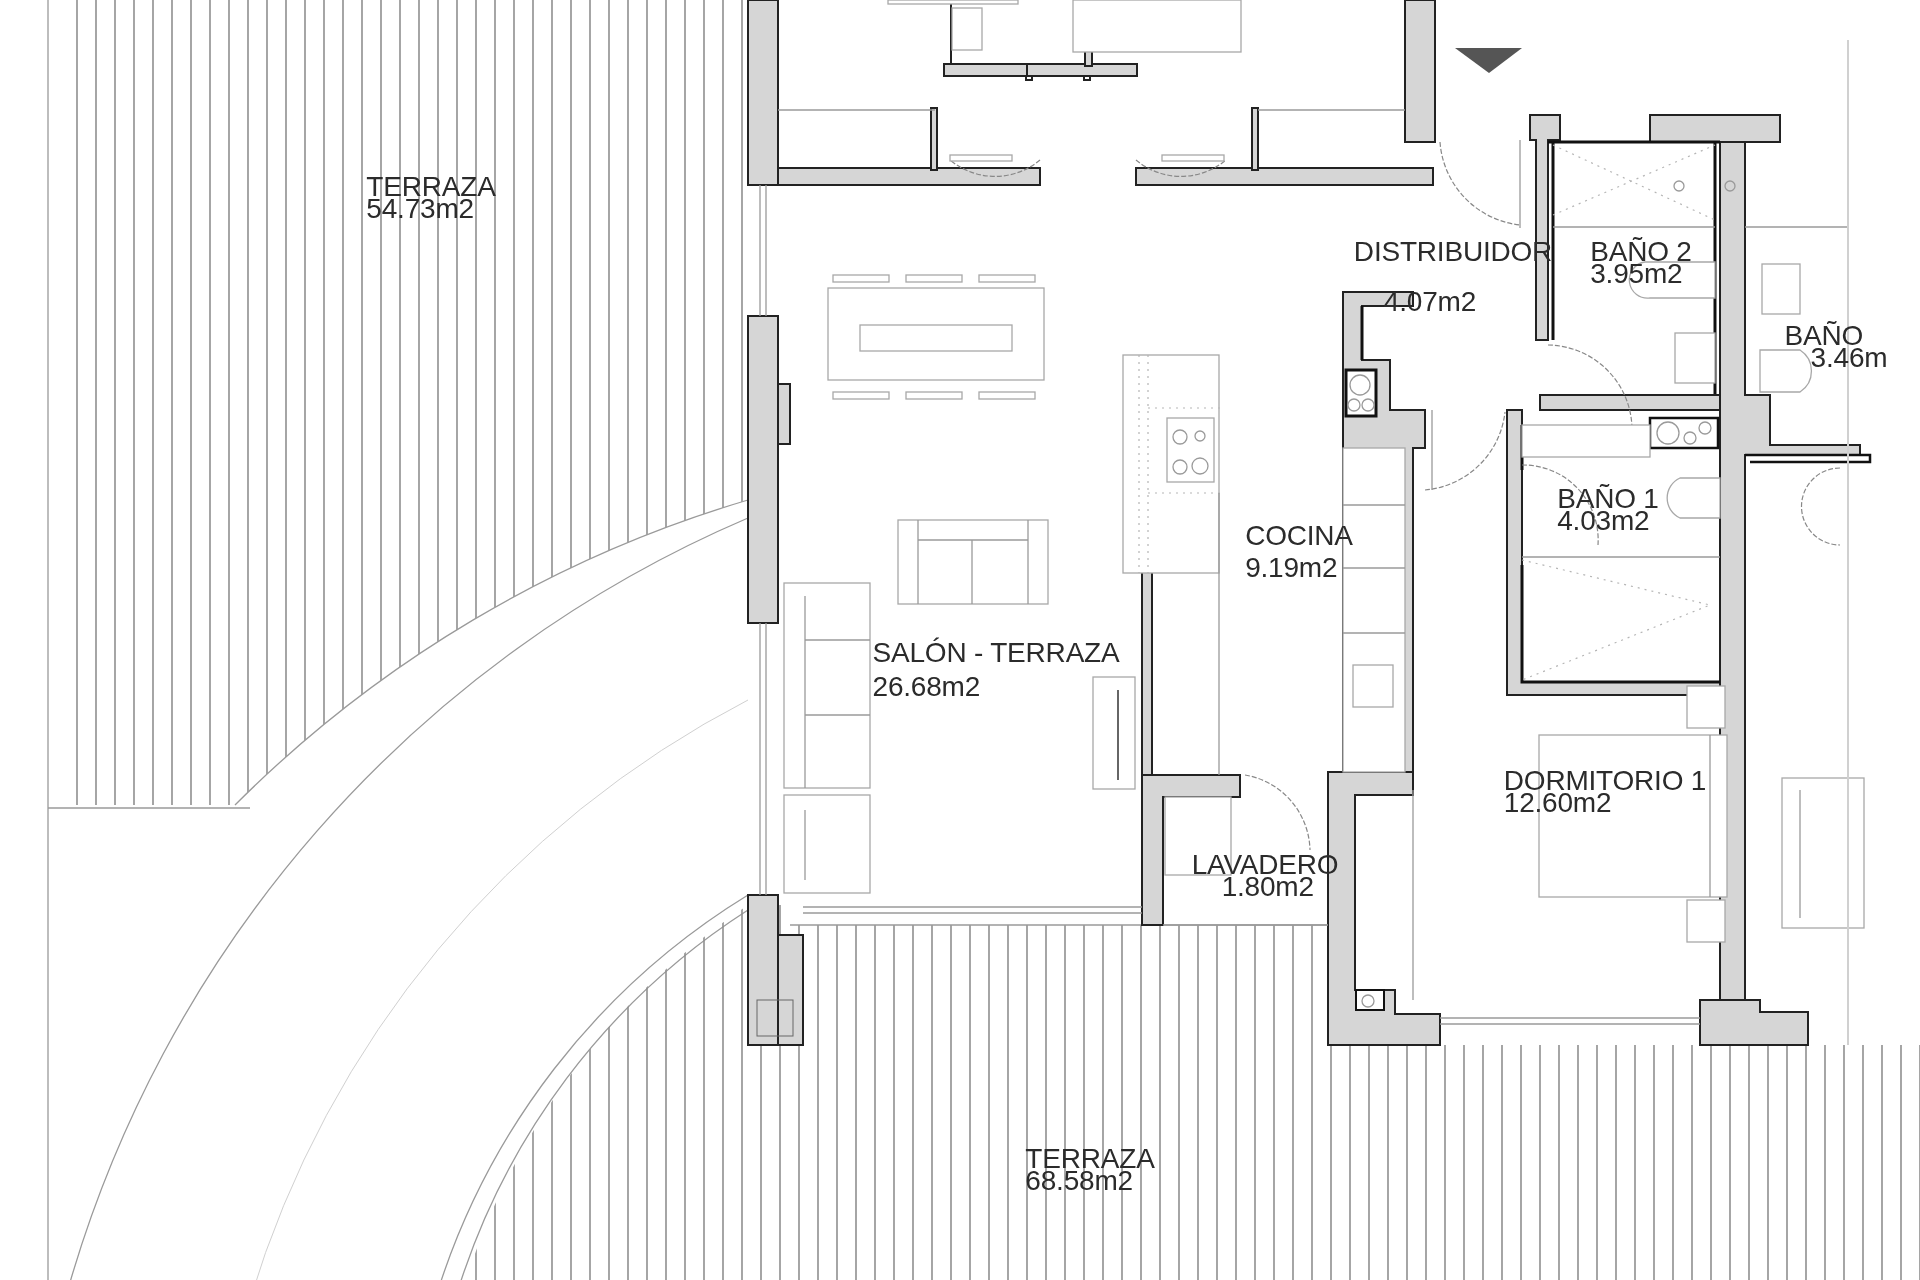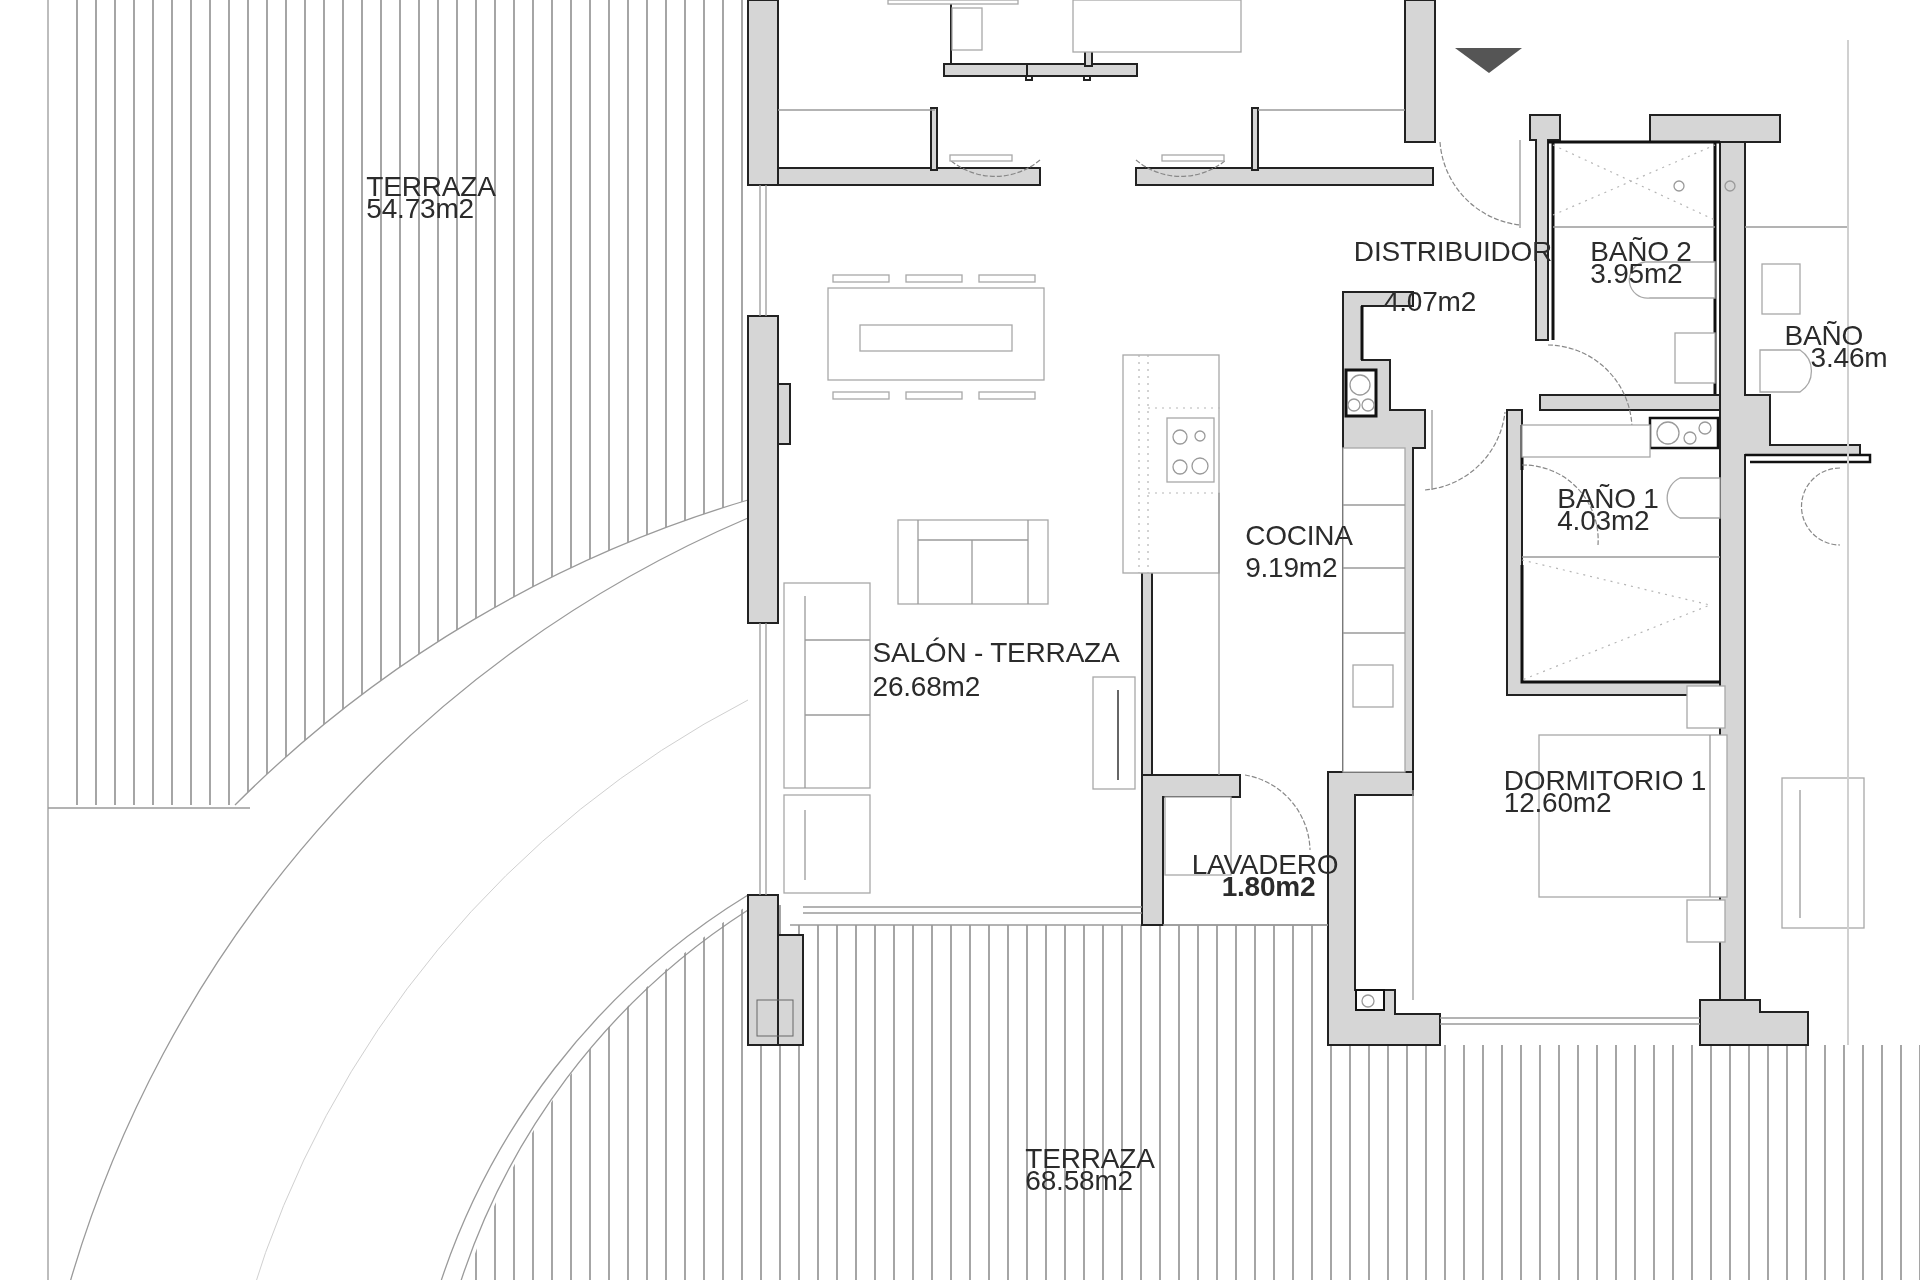--- a/index.html
+++ b/index.html
@@ -241,18 +241,18 @@
 <div class="room-label" style="left:1608px;top:488px;">
   <span class="name">BAÑO 1</span>
   <span class="area">4.03m2</span>
 </div>
 <div class="room-label" style="left:1605px;top:770px;">
   <span class="name">DORMITORIO 1</span>
   <span class="area">12.60m2</span>
 </div>
 <div class="room-label" style="left:1265px;top:822px;margin-top:32px;">
   <span class="name">LAVADERO</span>
-  <span class="area" style="padding-left:30px;font-weight:bold;">1.80m2</span>
+  <span class="area" style="padding-left:30px;">1.80m2</span>
 </div>
 <div class="room-label" style="left:1090px;top:1148px;">
   <span class="name">TERRAZA</span>
   <span class="area">68.58m2</span>
 </div>
 
 </body></html>

